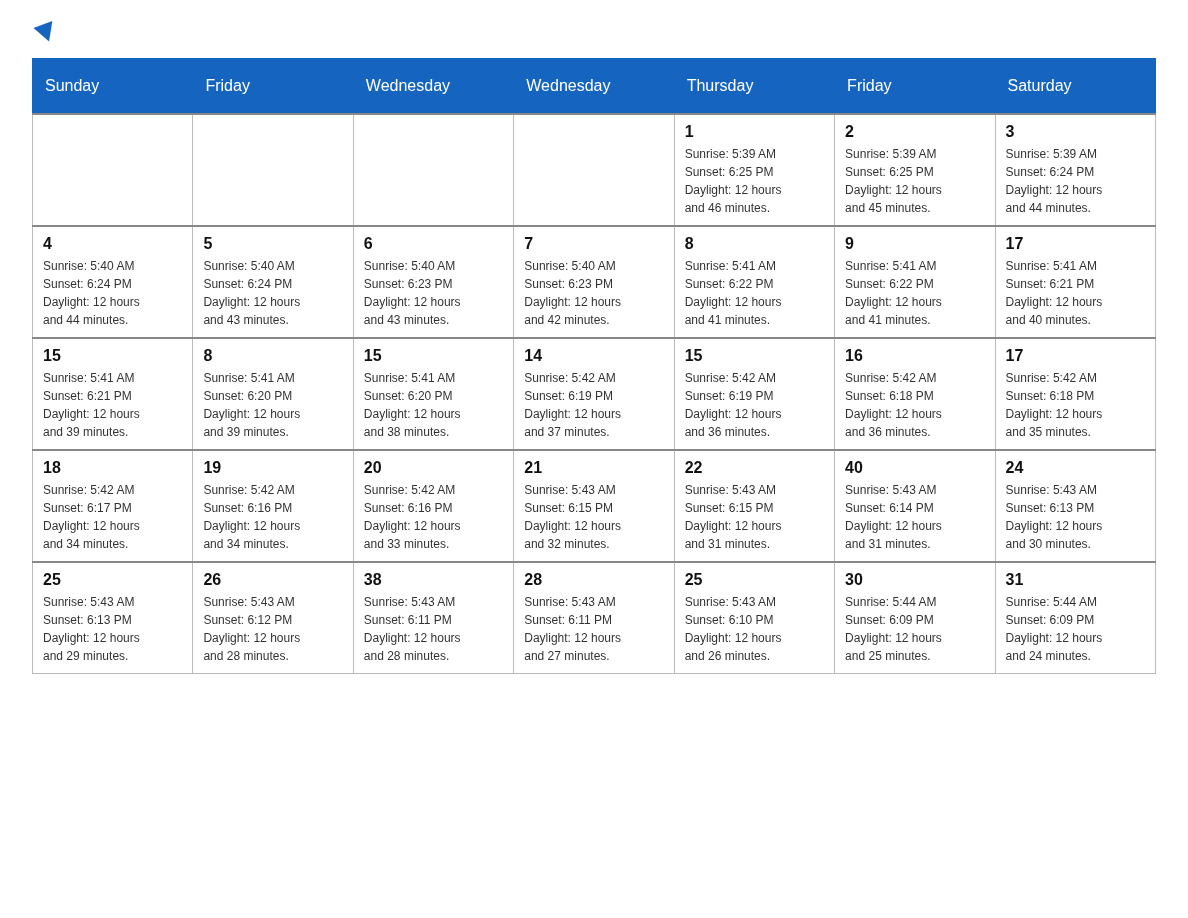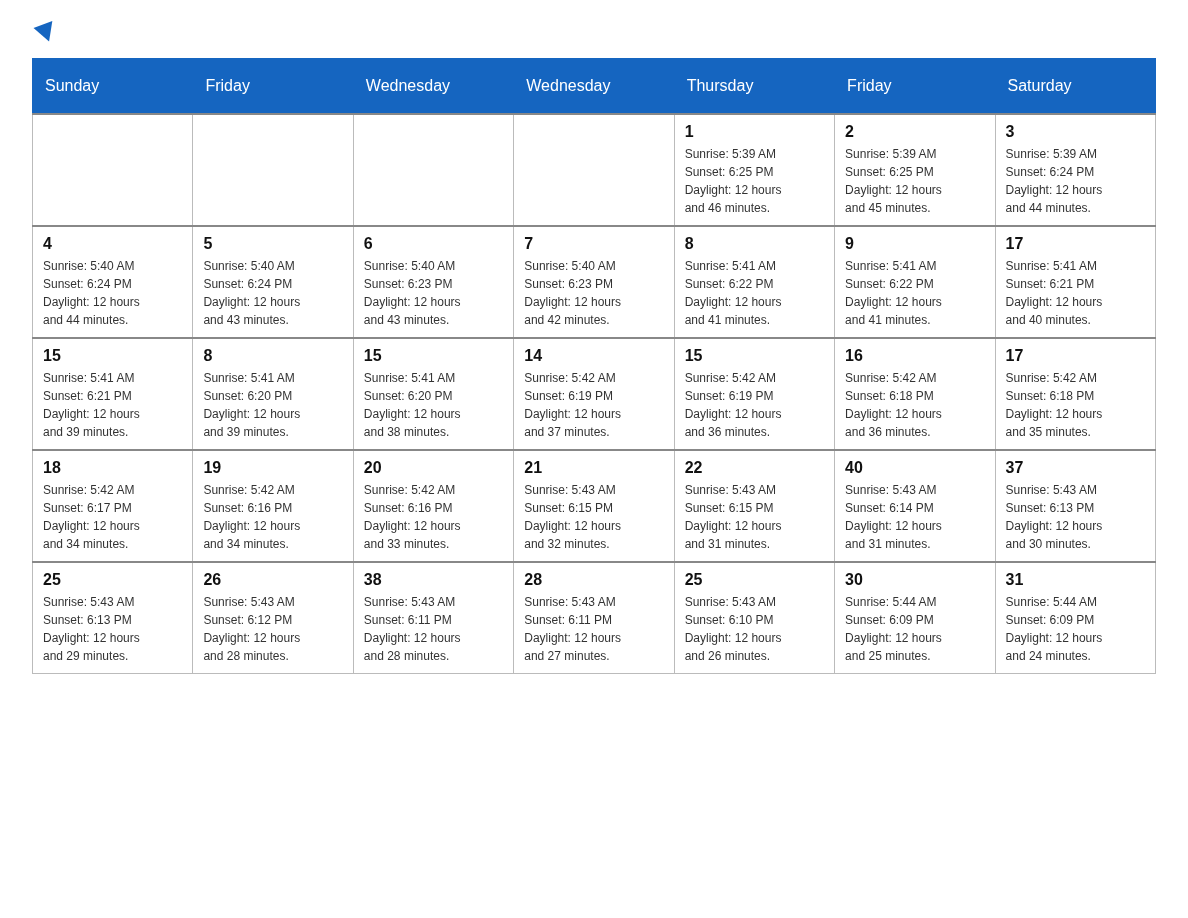--- a/index.html
+++ b/index.html
@@ -306,21 +306,21 @@
 and 31 minutes.</div>
         </td>
         <td>
           <span class="day-number">40</span>
           <div class="day-info" style="white-space: pre-line;">Sunrise: 5:43 AM
 Sunset: 6:14 PM
 Daylight: 12 hours
 and 31 minutes.</div>
         </td>
         <td>
-          <span class="day-number">37</span>
+          <span class="day-number">24</span>
           <div class="day-info" style="white-space: pre-line;">Sunrise: 5:43 AM
 Sunset: 6:13 PM
 Daylight: 12 hours
 and 30 minutes.</div>
         </td>
       </tr>
       <tr>
         <td>
           <span class="day-number">25</span>
           <div class="day-info" style="white-space: pre-line;">Sunrise: 5:43 AM

